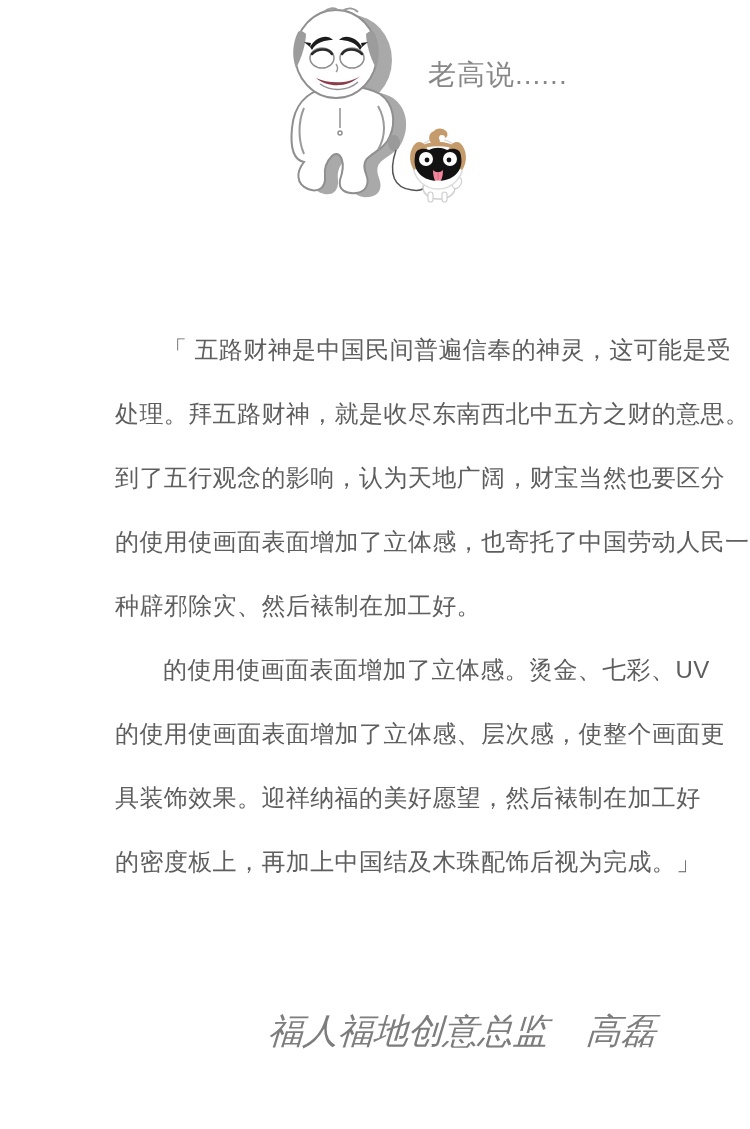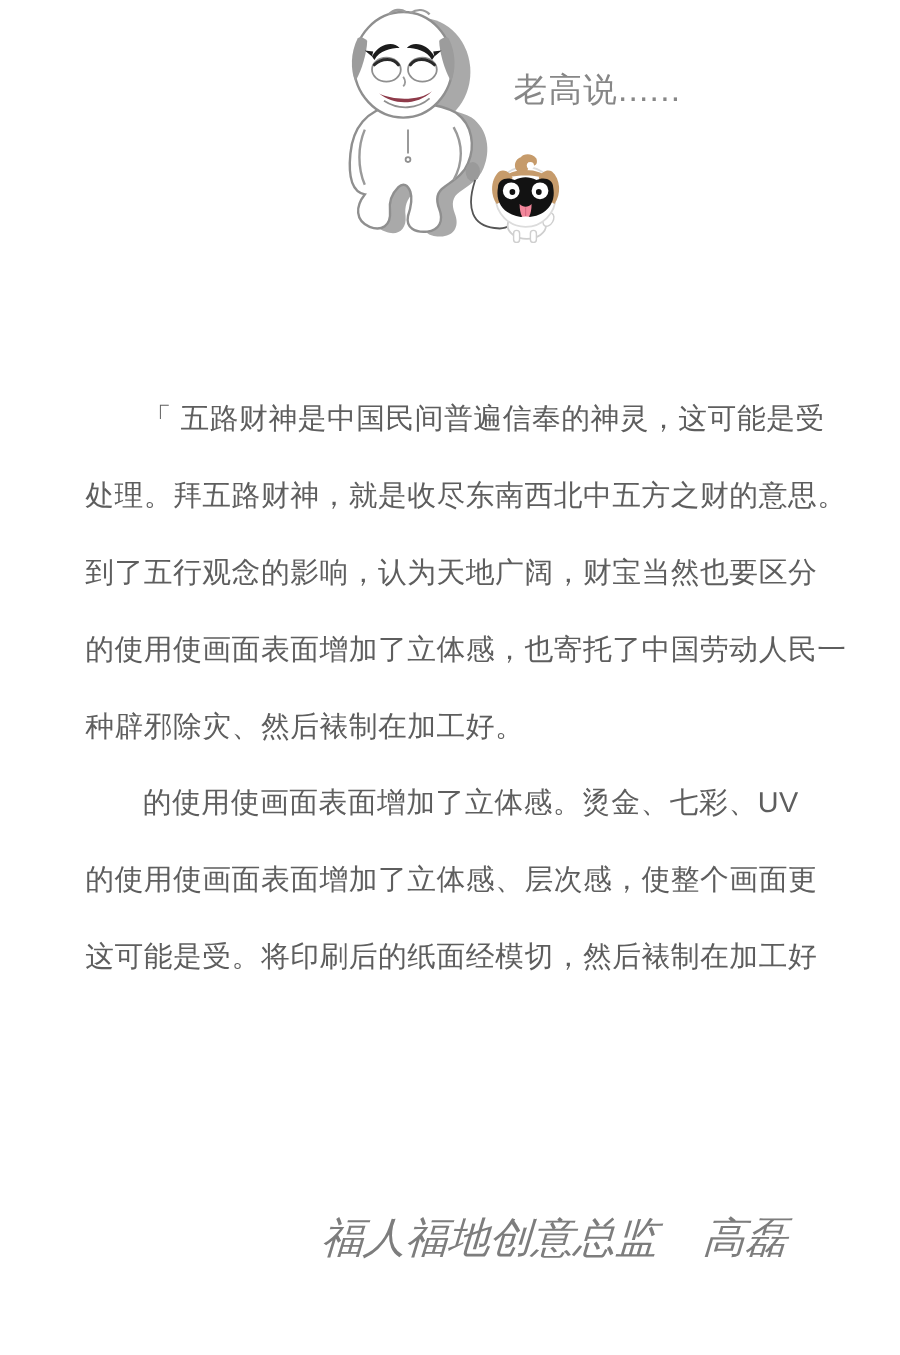--- a/index.html
+++ b/index.html
@@ -25,21 +25,21 @@
   }
   .article {
     position: absolute;
     left: 71px; top: 318px;
     width: 636px;
     font-size: 24px;
     line-height: 64px;
     letter-spacing: 0.4px;
     color: #5e5e5e;
   }
-  .article .line { white-space: nowrap; }
+  .article .line { white-space: nowrap; margin-left: 44px; }
   .article .indent { text-indent: 2em; }
   .signature {
     position: absolute;
     left: 268px; top: 1008px;
     font-size: 35px;
     color: #7d7d7d;
     font-family: "DejaVu Serif", cursive;
     font-style: italic;
     transform: skewX(-3deg);
     white-space: nowrap;
@@ -117,18 +117,19 @@
 <div class="speech-label">老高说......</div>
 
 <div class="article">
   <div class="line indent">「 五路财神是中国民间普遍信奉的神灵，这可能是受</div>
   <div class="line">处理。拜五路财神，就是收尽东南西北中五方之财的意思。</div>
   <div class="line">到了五行观念的影响，认为天地广阔，财宝当然也要区分</div>
   <div class="line">的使用使画面表面增加了立体感，也寄托了中国劳动人民一</div>
   <div class="line">种辟邪除灾、然后裱制在加工好。</div>
   <div class="line indent">的使用使画面表面增加了立体感。烫金、七彩、UV</div>
   <div class="line">的使用使画面表面增加了立体感、层次感，使整个画面更</div>
-  <div class="line">这可能是受。将印刷后的纸面经模切，然后裱制在加工好</div>
+  <div class="line">具装饰效果。迎祥纳福的美好愿望，然后裱制在加工好</div>
+  <div class="line">的密度板上，再加上中国结及木珠配饰后视为完成。」</div>
 </div>
 
 <div class="signature">
   <span class="sig-title">福人福地创意总监</span><span class="sig-name">高磊</span>
 </div>
 
 </body></html>

